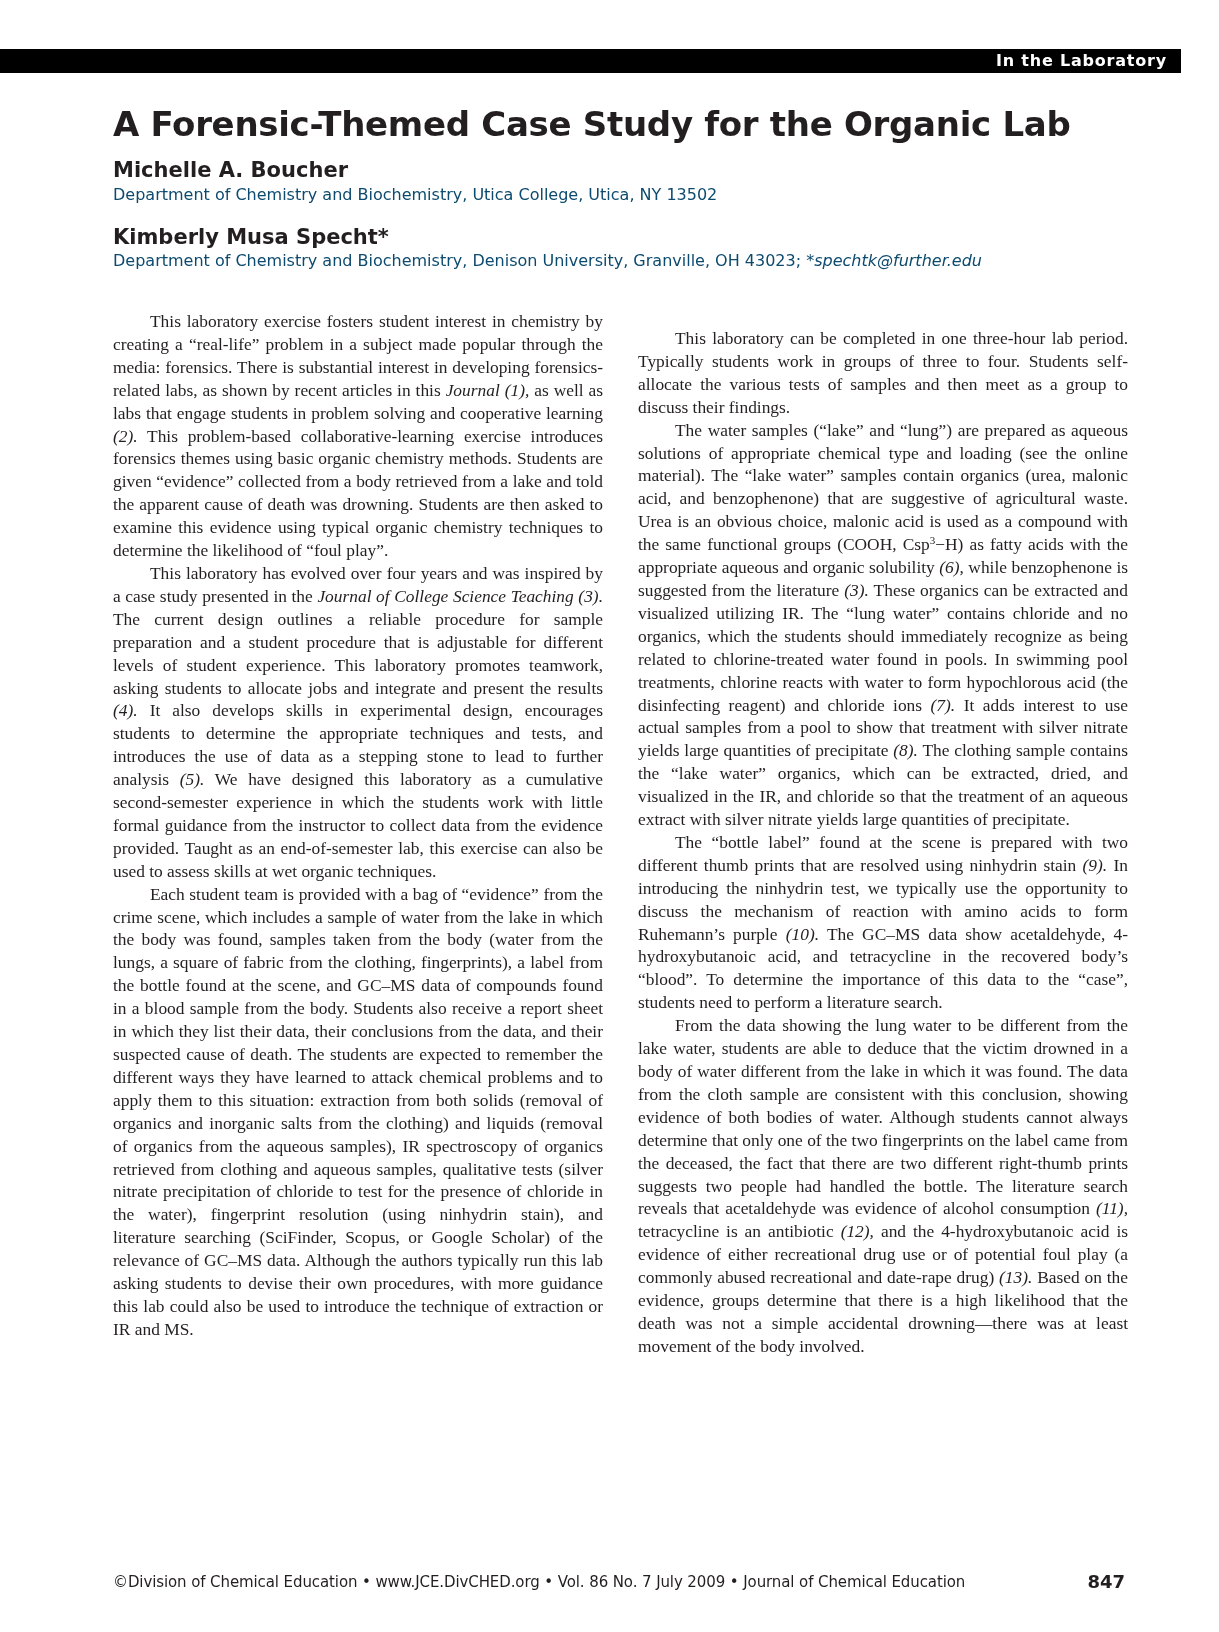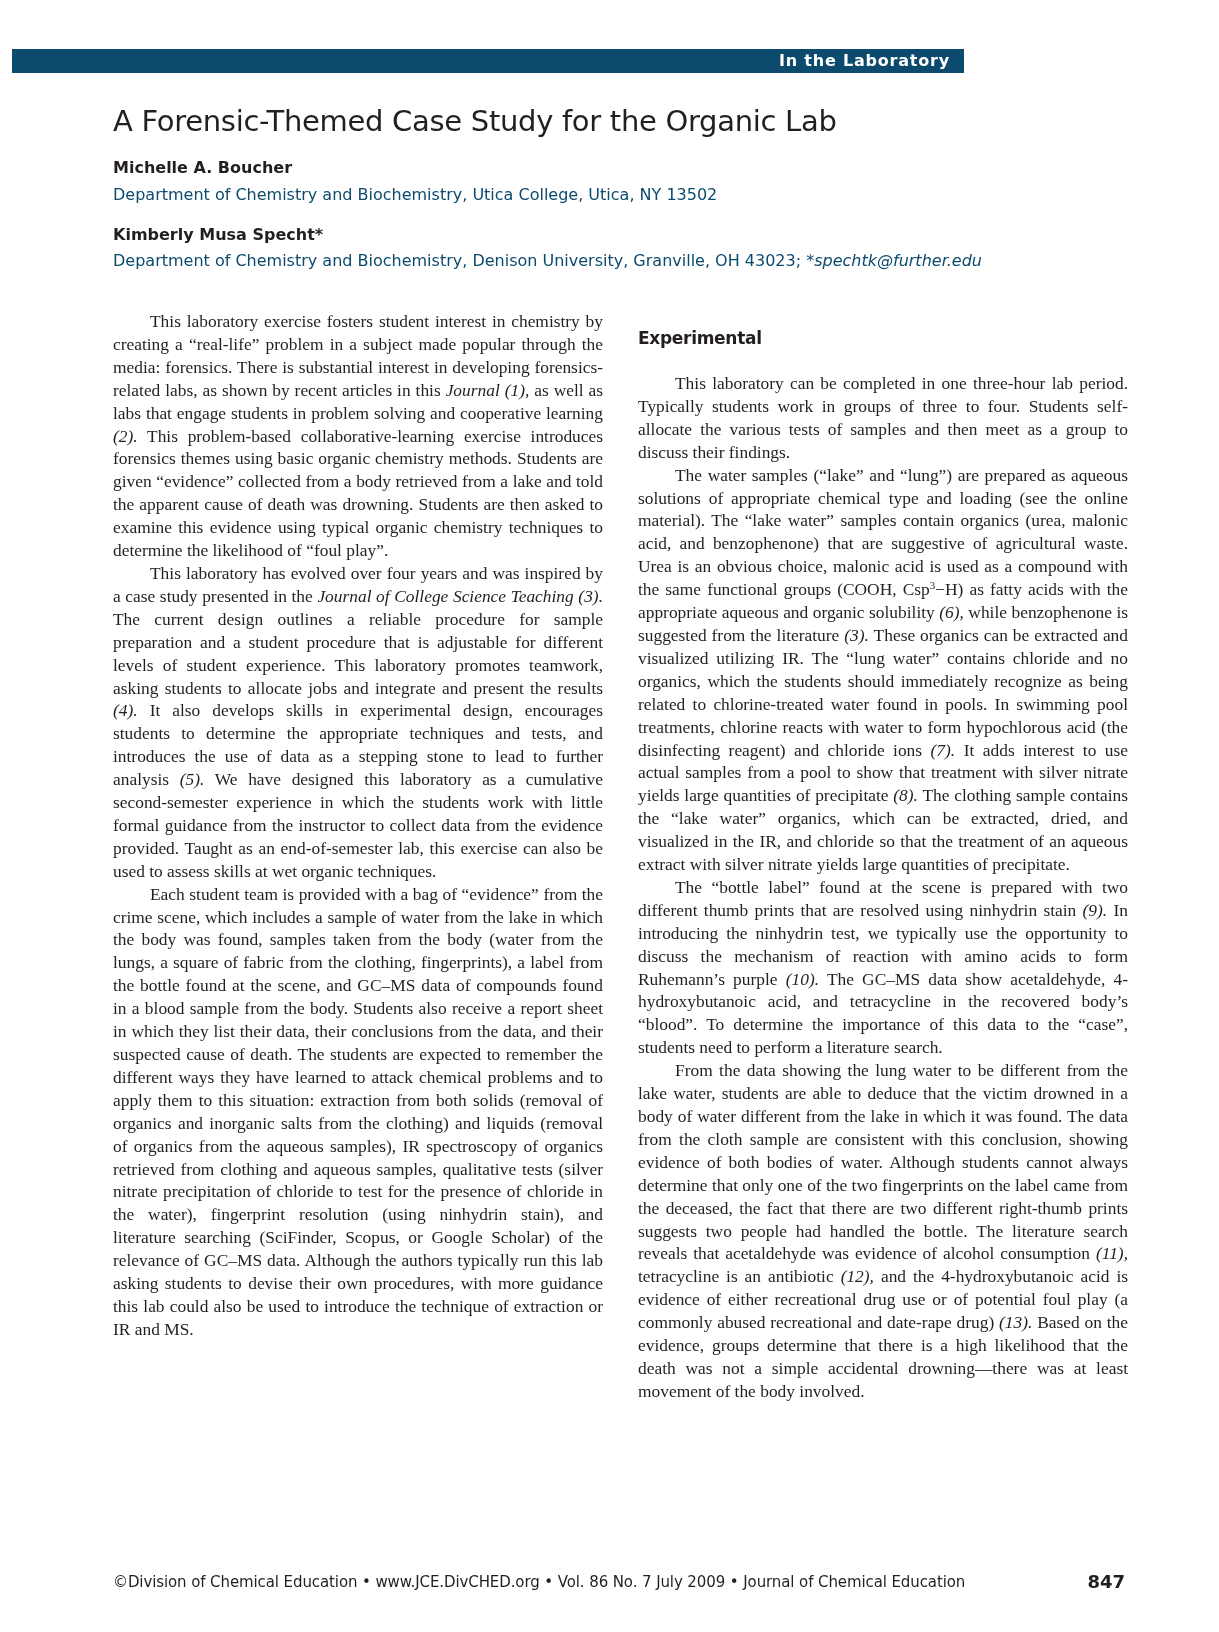--- a/index.html
+++ b/index.html
@@ -1,20 +1,20 @@
 <!DOCTYPE html>
 <html><head>
 <meta charset="utf-8">
 <style>
   html, body { margin: 0; padding: 0; background: #ffffff; }
   body { width: 1219px; height: 1632px; position: relative; overflow: hidden; color: #231f20; }
-  .topbar { position: absolute; left: 0; top: 49px; width: 952px; height: 24px; background: #0c4a6e; margin-left: 12px; }
+  .topbar { position: absolute; left: 0; top: 49px; width: 1181px; height: 24px; background: #000000; }
   .topbar-label { position: absolute; right: 14px; top: 2px; color: #ffffff; font-family: "DejaVu Sans", sans-serif; font-weight: bold; font-size: 16px; letter-spacing: 0.8px; }
-  .title { position: absolute; left: 113px; top: 104px; font-family: "DejaVu Sans", sans-serif; font-weight: normal; font-size: 29px; letter-spacing: -0.3px; color: #231f20; white-space: nowrap; }
-  .author { position: absolute; left: 113px; font-family: "DejaVu Sans", sans-serif; font-weight: bold; font-size: 16px; white-space: nowrap; }
+  .title { position: absolute; left: 113px; top: 104px; font-family: "DejaVu Sans", sans-serif; font-weight: bold; font-size: 34px; letter-spacing: -0.3px; color: #231f20; white-space: nowrap; }
+  .author { position: absolute; left: 113px; font-family: "DejaVu Sans", sans-serif; font-weight: bold; font-size: 21px; white-space: nowrap; }
   .affil { position: absolute; left: 113px; font-family: "DejaVu Sans", sans-serif; font-size: 16px; white-space: nowrap; color: #0c4a6e; }
   .affil em { font-style: italic; }
   .col { position: absolute; top: 310px; width: 490px; font-family: "Liberation Serif", serif; font-size: 17.4px; line-height: 22.9px; text-align: justify; hyphens: manual; color: #231f20; }
   .col-left { left: 113px; }
   .col-right { left: 638px; top: 327px; }
   .col p { margin: 0; text-indent: 37px; }
   .section-head { font-family: "DejaVu Sans", sans-serif; font-weight: bold; font-size: 17px; margin: 0 0 23px 0; line-height: 22px; letter-spacing: -0.3px; }
   .ref { font-style: italic; }
   sup { font-size: 11px; line-height: 0; vertical-align: 6px; }
   .footer { position: absolute; top: 1571px; left: 113px; width: 1012px; font-family: "DejaVu Sans", sans-serif; font-size: 15px; color: #231f20; white-space: nowrap; }
@@ -36,21 +36,20 @@
 <div class="author" style="top:225px;">Kimberly Musa Specht*</div>
 <div class="affil" style="top:251px;"><span>Department of Chemistry and Biochemistry, Denison University, Granville, OH 43023; </span><em>*spechtk@further.edu</em></div>
 
 <div class="col col-left">
   <p><span>This laboratory exercise fosters student interest in chemis­try by creating a “real-life” problem in a subject made popular through the media: forensics. There is substantial interest in developing forensics-related labs, as shown by recent articles in this </span><span class="ref">Journal (1),</span><span> as well as labs that engage students in prob­lem solving and cooperative learning </span><span class="ref">(2).</span><span> This problem-based collaborative-learning exercise introduces forensics themes using basic organic chemistry methods. Students are given “evidence” collected from a body retrieved from a lake and told the apparent cause of death was drowning. Students are then asked to exam­ine this evidence using typical organic chemistry techniques to determine the likelihood of “foul play”.</span></p>
   <p><span>This laboratory has evolved over four years and was inspired by a case study presented in the </span><span class="ref">Journal of College Science Teach­ing (3).</span><span> The current design outlines a reliable procedure for sample preparation and a student procedure that is adjustable for different levels of student experience. This laboratory promotes teamwork, asking students to allocate jobs and integrate and present the results </span><span class="ref">(4).</span><span> It also develops skills in experimental design, encourages students to determine the appropriate techniques and tests, and introduces the use of data as a step­ping stone to lead to further analysis </span><span class="ref">(5).</span><span> We have designed this laboratory as a cumulative second-semester experience in which the students work with little formal guidance from the instructor to collect data from the evidence provided. Taught as an end-of-semester lab, this exercise can also be used to assess skills at wet organic techniques.</span></p>
   <p><span>Each student team is provided with a bag of “evidence” from the crime scene, which includes a sample of water from the lake in which the body was found, samples taken from the body (water from the lungs, a square of fabric from the clothing, fingerprints), a label from the bottle found at the scene, and GC–MS data of compounds found in a blood sample from the body. Students also receive a report sheet in which they list their data, their conclusions from the data, and their suspected cause of death. The students are expected to remember the different ways they have learned to attack chemical problems and to ap­ply them to this situation: extraction from both solids (removal of organics and inorganic salts from the clothing) and liquids (removal of organics from the aqueous samples), IR spectros­copy of organics retrieved from clothing and aqueous samples, qualitative tests (silver nitrate precipitation of chloride to test for the presence of chloride in the water), fingerprint resolution (using ninhydrin stain), and literature searching (SciFinder, Scopus, or Google Scholar) of the relevance of GC–MS data. Although the authors typically run this lab asking students to devise their own procedures, with more guidance this lab could also be used to introduce the technique of extraction or IR and MS.</span></p>
 </div>
 
 <div class="col col-right">
-  <div class="section-head">Experimental</div>
   <p><span>This laboratory can be completed in one three-hour lab period. Typically students work in groups of three to four. Stu­dents self-allocate the various tests of samples and then meet as a group to discuss their findings.</span></p>
   <p><span>The water samples (“lake” and “lung”) are prepared as aque­ous solutions of appropriate chemical type and loading (see the online material). The “lake water” samples contain organics (urea, malonic acid, and benzophenone) that are suggestive of agricul­tural waste. Urea is an obvious choice, malonic acid is used as a compound with the same functional groups (COOH, Csp</span><sup>3</sup><span>−H) as fatty acids with the appropriate aqueous and organic solubil­ity </span><span class="ref">(6),</span><span> while benzophenone is suggested from the literature </span><span class="ref">(3).</span><span> These organics can be extracted and visualized utilizing IR. The “lung water” contains chloride and no organics, which the students should immediately recognize as being related to chlorine-treated water found in pools. In swimming pool treatments, chlorine reacts with water to form hypochlorous acid (the disinfecting re­agent) and chloride ions </span><span class="ref">(7).</span><span> It adds interest to use actual samples from a pool to show that treatment with silver nitrate yields large quantities of precipitate </span><span class="ref">(8).</span><span> The clothing sample contains the “lake water” organics, which can be extracted, dried, and visualized in the IR, and chloride so that the treatment of an aqueous extract with silver nitrate yields large quantities of precipitate.</span></p>
   <p><span>The “bottle label” found at the scene is prepared with two different thumb prints that are resolved using ninhydrin stain </span><span class="ref">(9).</span><span> In introducing the ninhydrin test, we typically use the op­portunity to discuss the mechanism of reaction with amino acids to form Ruhemann’s purple </span><span class="ref">(10).</span><span> The GC–MS data show acetaldehyde, 4-hydroxybutanoic acid, and tetracycline in the recovered body’s “blood”. To determine the importance of this data to the “case”, students need to perform a literature search.</span></p>
   <p><span>From the data showing the lung water to be different from the lake water, students are able to deduce that the victim drowned in a body of water different from the lake in which it was found. The data from the cloth sample are consistent with this conclusion, showing evidence of both bodies of water. Although students cannot always determine that only one of the two fingerprints on the label came from the deceased, the fact that there are two different right-thumb prints suggests two people had handled the bottle. The literature search reveals that acetaldehyde was evidence of alcohol consumption </span><span class="ref">(11),</span><span> tetracy­cline is an antibiotic </span><span class="ref">(12),</span><span> and the 4-hydroxybutanoic acid is evi­dence of either recreational drug use or of potential foul play (a commonly abused recreational and date-rape drug) </span><span class="ref">(13).</span><span> Based on the evidence, groups determine that there is a high likelihood that the death was not a simple accidental drowning—there was at least movement of the body involved.</span></p>
 </div>
 
 <div class="footer">
   <span class="footer-text">©Division of Chemical Education • www.JCE.DivCHED.org • Vol. 86 No. 7 July 2009 • Journal of Chemical Education</span>
   <span class="page-num">847</span>
 </div>

